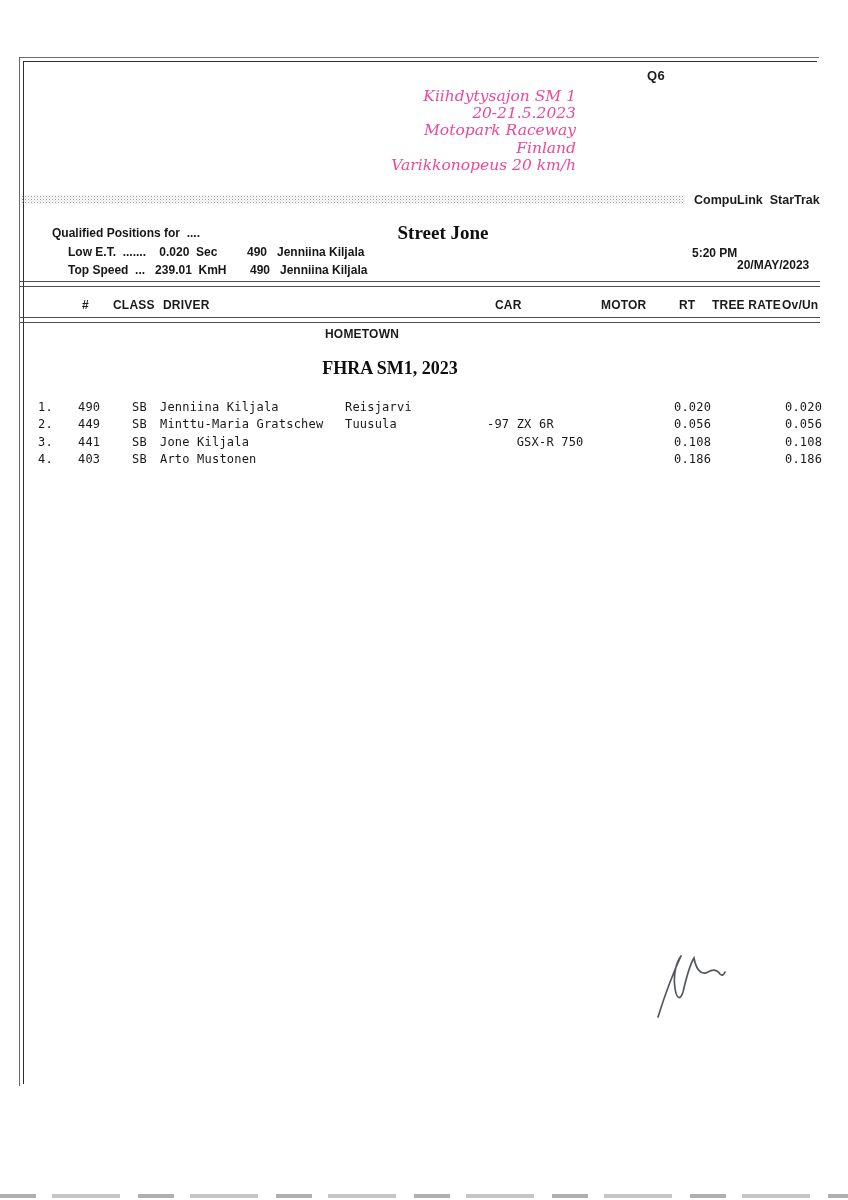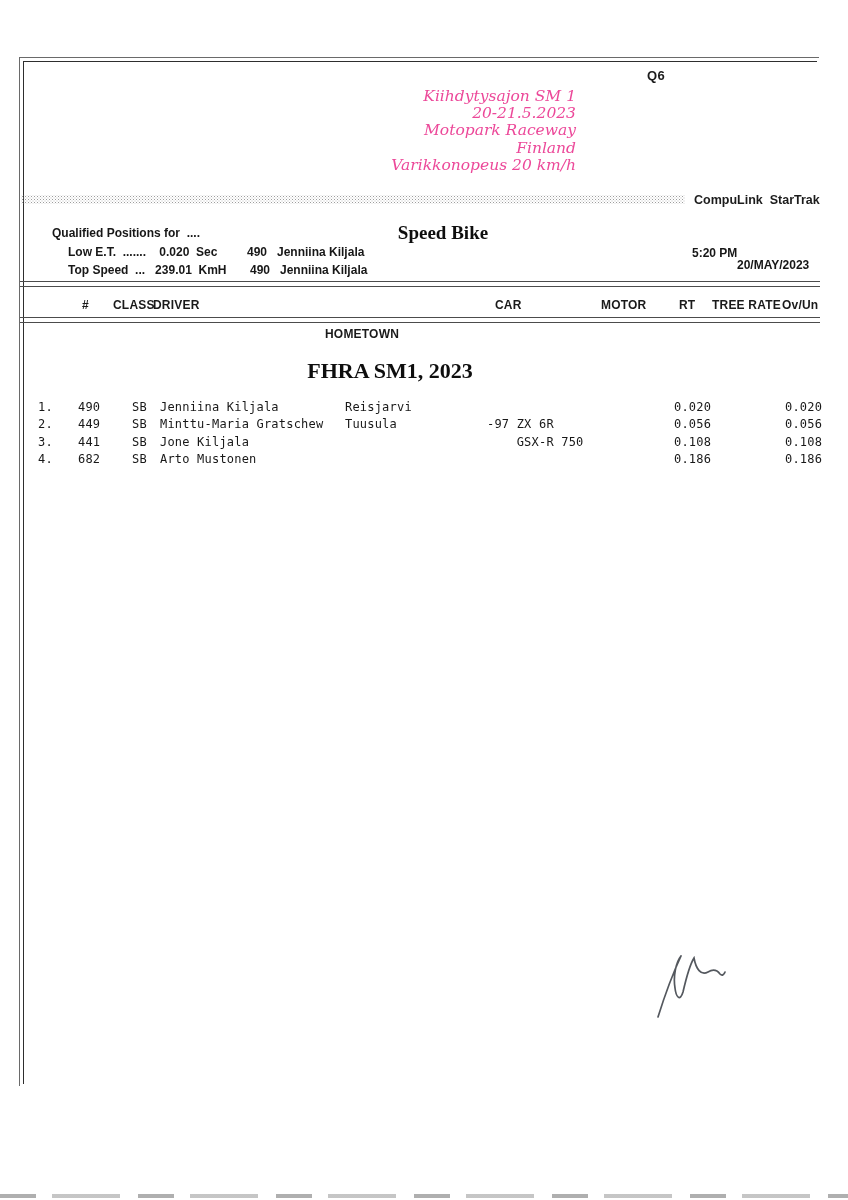--- a/index.html
+++ b/index.html
@@ -48,21 +48,21 @@
 
   .double-rule{
     left:20px;width:800px;height:4px;
     border-top:1.4px solid #4c4c4c;border-bottom:1.4px solid #4c4c4c;
   }
 
   .col-hdr{top:298px;font-size:12px;font-weight:600;color:#1a1a1a;letter-spacing:.2px;}
 
   .section-title{
     left:240px;top:358px;width:300px;text-align:center;
-    font-family:"Liberation Serif",serif;font-weight:700;font-size:22px;color:#0e0e0e;
+    font-family:"Liberation Serif",serif;font-weight:700;font-size:18px;color:#0e0e0e;
   }
 
   .row{left:0;width:848px;height:17px;}
   .row span{
     position:absolute;top:0;
     font-family:"DejaVu Sans Mono","Liberation Mono",monospace;
     font-size:12px;font-weight:500;color:#181818;white-space:pre;letter-spacing:.2px;
   }
   .c-pos{left:38px;} .c-num{left:78px;} .c-cls{left:132px;} .c-drv{left:160px;}
   .c-hom{left:345px;} .c-car{left:487px;} .c-rt{left:674px;} .c-ov{left:785px;}
@@ -94,31 +94,31 @@
 
 <div class="abs dotted-strip"></div>
 <div class="abs brand">CompuLink  StarTrak</div>
 
 <div class="abs qual" style="left:52px;top:226px;">Qualified Positions for  ....</div>
 <div class="abs qual" style="left:68px;top:245px;">Low E.T.  .......    0.020  Sec</div>
 <div class="abs qual" style="left:247px;top:245px;">490   Jenniina Kiljala</div>
 <div class="abs qual" style="left:68px;top:263px;">Top Speed  ...   239.01  KmH</div>
 <div class="abs qual" style="left:250px;top:263px;">490   Jenniina Kiljala</div>
 
-<div class="abs class-title">Speed Bike</div>
+<div class="abs class-title">Street Jone</div>
 
 <div class="abs qual" style="left:672px;top:246px;margin-left:20px;">5:20 PM</div>
 <div class="abs qual" style="left:737px;top:246px;margin-top:12px;">20/MAY/2023</div>
 
 <div class="abs double-rule" style="top:281px;"></div>
 <div class="abs double-rule" style="top:317px;"></div>
 
 <div class="abs col-hdr" style="left:82px;">#</div>
 <div class="abs col-hdr" style="left:113px;">CLASS</div>
-<div class="abs col-hdr" style="left:153px;">DRIVER</div>
+<div class="abs col-hdr" style="left:163px;">DRIVER</div>
 <div class="abs col-hdr" style="left:325px;margin-top:29px;">HOMETOWN</div>
 <div class="abs col-hdr" style="left:495px;text-align:center;">CAR</div>
 <div class="abs col-hdr" style="left:601px;text-align:right;">MOTOR</div>
 <div class="abs col-hdr" style="left:679px;">RT</div>
 <div class="abs col-hdr" style="left:712px;">TREE RATE</div>
 <div class="abs col-hdr" style="left:782px;">Ov/Un</div>
 
 <div class="abs section-title">FHRA SM1, 2023</div>
 
 <div class="abs row" style="top:400px;">
@@ -149,21 +149,21 @@
   <span class="c-cls">SB</span>
   <span class="c-drv">Jone Kiljala</span>
   <span class="c-hom"></span>
   <span class="c-car">    GSX-R 750</span>
   <span class="c-rt">0.108</span>
   <span class="c-ov">0.108</span>
 </div>
 
 <div class="abs row" style="top:452px;">
   <span class="c-pos">4.</span>
-  <span class="c-num">682</span>
+  <span class="c-num">403</span>
   <span class="c-cls">SB</span>
   <span class="c-drv">Arto Mustonen</span>
   <span class="c-hom"></span>
   <span class="c-car"></span>
   <span class="c-rt">0.186</span>
   <span class="c-ov">0.186</span>
 </div>
 
 <svg class="abs signature" width="95" height="80" viewBox="0 0 95 80">
   <path d="M8 72 C13 56 24 26 31 11 M31 11 C26 17 23 31 25 43 C26 52 30 57 33 47 C36 34 39 21 44 13 C46 24 51 31 58 27 C63 24 67 25 70 29 C72 31 74 30 75 27" fill="none" stroke="#3c4148" stroke-width="1.7" stroke-linecap="round" opacity="0.88"></path>

